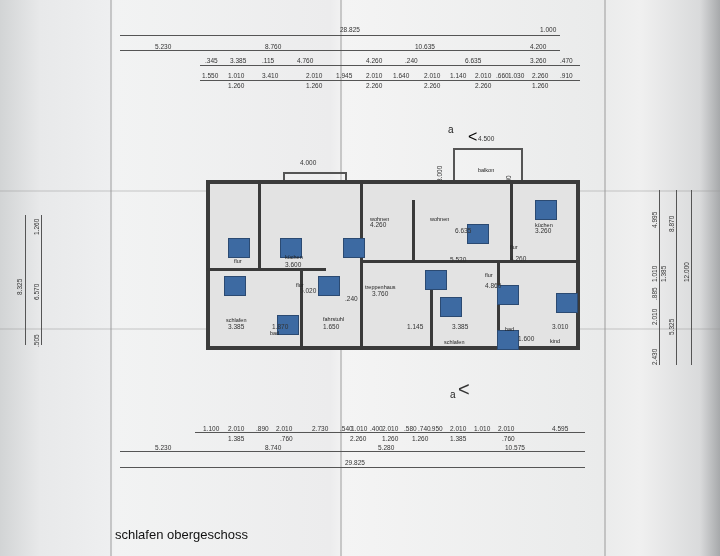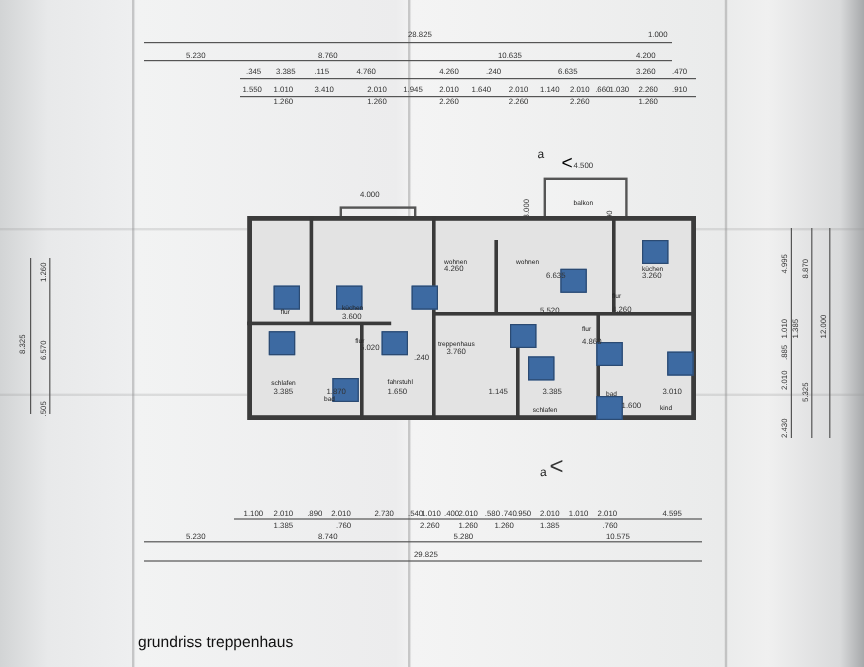--- a/index.html
+++ b/index.html
@@ -196,14 +196,14 @@
   <span class="vdim" style="left:651px;top:228px">4.995</span>
   <span class="vdim" style="left:668px;top:232px">8.870</span>
   <span class="vdim" style="left:683px;top:282px">12.000</span>
   <span class="vdim" style="left:651px;top:325px">2.010</span>
   <span class="vdim" style="left:651px;top:300px">.885</span>
   <span class="vdim" style="left:651px;top:282px">1.010</span>
   <span class="vdim" style="left:660px;top:282px">1.385</span>
   <span class="vdim" style="left:668px;top:335px">5.325</span>
   <span class="vdim" style="left:651px;top:365px">2.430</span>
 
-  <span class="title">grundriss treppenhaus</span>
+  <span class="title">schlafen obergeschoss</span>
 </div>
 
 </body></html>

